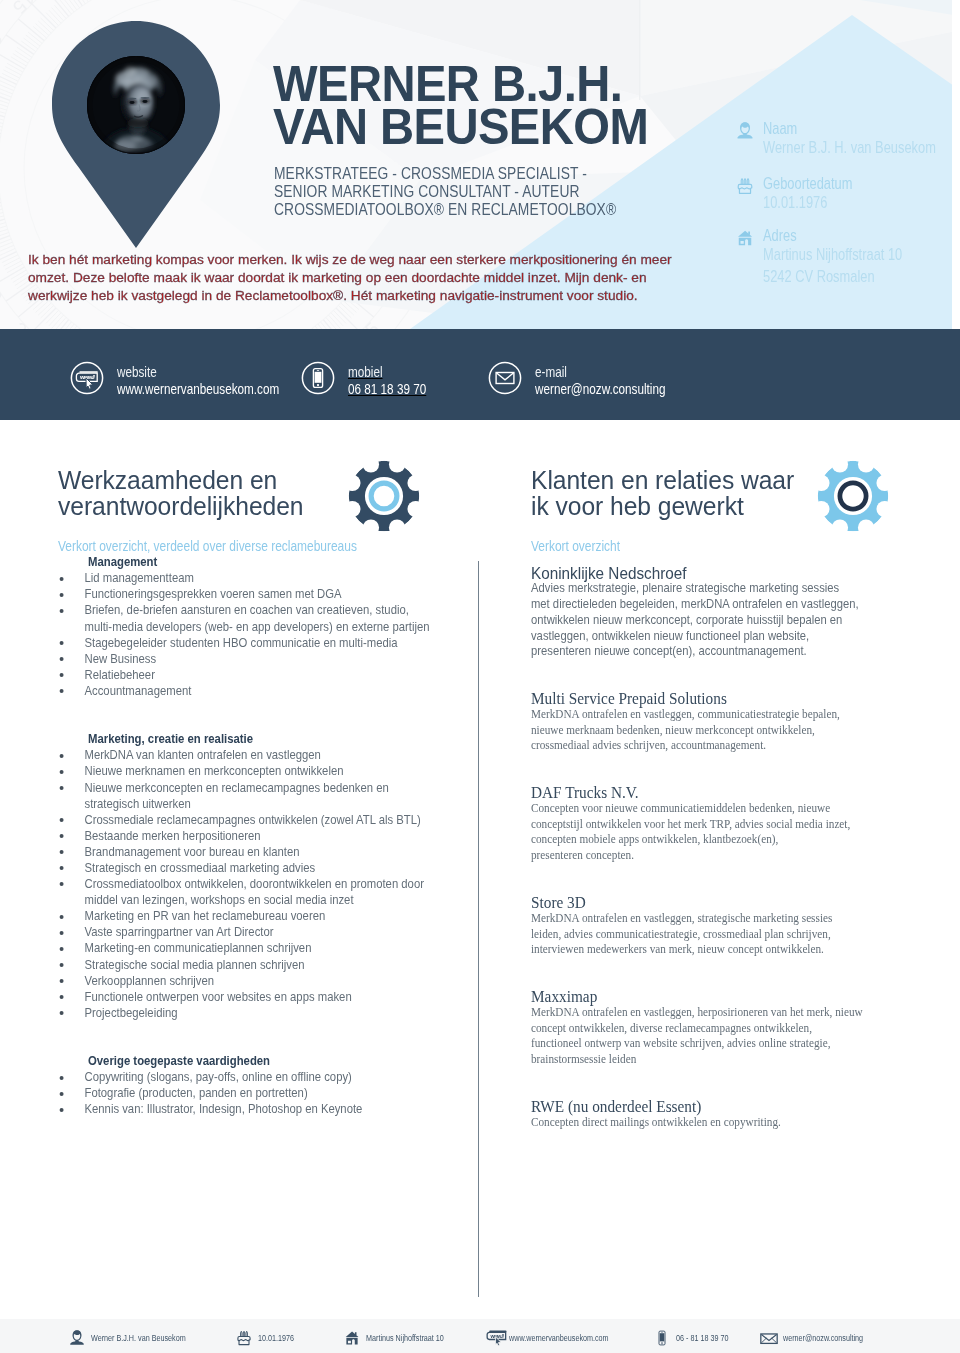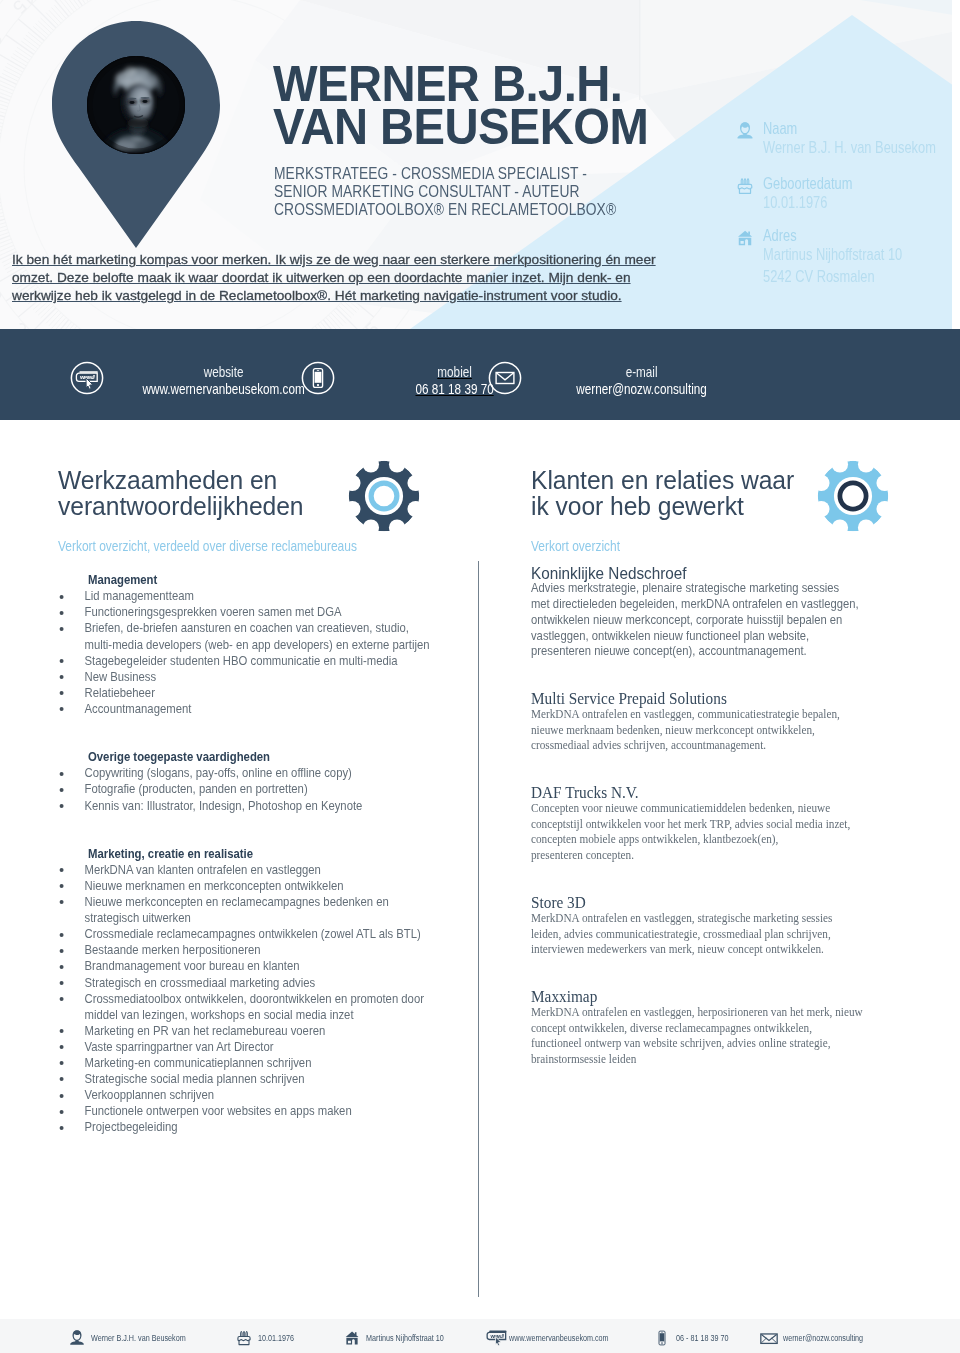--- a/index.html
+++ b/index.html
@@ -9,50 +9,50 @@
   .page{position:absolute;left:0;top:0;width:960px;height:1353px;overflow:hidden;}
 
   
   .hdr{position:absolute;left:0;top:0;width:952px;height:329px;overflow:hidden;background:#fbfbfb;}
   .hdr-bg{position:absolute;left:0;top:0;width:960px;height:329px;}
   .pin{position:absolute;left:52px;top:21px;width:168px;height:227px;}
   .name{position:absolute;left:273px;top:63px;font-size:50px;line-height:42.5px;font-weight:bold;
         color:#2f4458;letter-spacing:-0.6px;transform:scaleX(0.944);transform-origin:0 0;}
   .subtitle{position:absolute;left:274px;top:164px;font-size:17.3px;line-height:18px;color:#4d6073;
             letter-spacing:0.1px;transform:scaleX(0.8);transform-origin:0 0;white-space:nowrap;}
-  .intro{position:absolute;left:12px;top:251px;width:660px;font-size:13.7px;line-height:18.1px;color:#404040;text-decoration:underline;
+  .intro{position:absolute;left:28px;top:251px;width:660px;font-size:13.7px;line-height:18.1px;color:#b91c1c;
          -webkit-text-stroke:0.32px #3d5165;}
   .details{position:absolute;left:735px;top:0;width:240px;height:329px;}
   .drow{position:absolute;left:0;width:240px;}
   .drow .dicon{position:absolute;left:0;top:0;width:21px;height:21px;line-height:0;}
   .drow .dlabel,.drow .dval{transform:scaleX(0.81);transform-origin:0 0;width:296px;}
   .drow .dlabel{margin-left:28px;font-size:15.9px;color:#a8d7ee;line-height:16px;}
   .drow .dval{margin-left:28px;font-size:15.9px;color:#b6ddf0;line-height:21.5px;white-space:nowrap;}
   .drow .dval:first-of-type{margin-top:3px;}
 
   
-  .cbar{position:absolute;left:0;top:329px;width:960px;height:91px;background:#31485f;text-align:center;}
+  .cbar{position:absolute;left:0;top:329px;width:960px;height:91px;background:#31485f;}
   .citem{position:absolute;top:35px;height:40px;}
   .citem .cic{position:absolute;left:0;top:-3.5px;width:34px;height:34px;line-height:0;}
   .citem .clab,.citem .cval{margin-left:47px;transform:scaleX(0.82);transform-origin:0 0;width:260px;white-space:nowrap;}
   .citem .clab{font-size:14.3px;color:#eef2f5;line-height:16.5px;}
   .citem .cval{font-size:14.3px;color:#ffffff;line-height:16.5px;font-weight:normal;}
 
   
   .col-l{position:absolute;left:58px;top:467px;width:410px;}
   .col-r{position:absolute;left:531px;top:467px;width:400px;}
   .divider{position:absolute;left:478px;top:561px;width:1px;height:736px;background:#73818e;}
 
   .sect-title{font-size:25.8px;line-height:26.1px;color:#36495e;font-weight:normal;letter-spacing:-0.05px;
               transform:scaleX(0.955);transform-origin:0 0;width:440px;white-space:nowrap;}
   .sect-sub{margin-top:19px;font-size:14.8px;color:#8ecaea;letter-spacing:-0.02px;transform:scaleX(0.81);transform-origin:0 0;width:520px;white-space:nowrap;}
 
   .gear{position:absolute;}
 
-  .groups{margin-top:18px;}
+  .groups{}
   .grp+.grp{margin-top:32.2px;}
   .grp h4{margin:0 0 0 29.5px;font-size:12.6px;font-weight:bold;color:#2e4257;line-height:16.1px;
           transform:scaleX(0.9);transform-origin:0 0;width:420px;}
   .grp ul{margin:0;padding:0;list-style:none;}
   .ln{display:block;}
   .grp li{position:relative;font-size:12.6px;line-height:16.1px;color:#636e78;padding-left:29.5px;
           transform:scaleX(0.898);transform-origin:0 0;width:430px;}
   .grp li:before{content:"";position:absolute;left:2.3px;top:6.4px;width:4.0px;height:4.0px;
                  border-radius:50%;background:#454f59;transform:scaleX(1.113);}
 
@@ -561,21 +561,21 @@
     </div>
 
     <div class="subtitle">
       <div>MERKSTRATEEG  - CROSSMEDIA SPECIALIST  -</div>
       <div>SENIOR MARKETING CONSULTANT - AUTEUR</div>
       <div>CROSSMEDIATOOLBOX® EN RECLAMETOOLBOX®</div>
     </div>
 
     <div class="intro">
       <div>Ik ben hét marketing kompas voor merken. Ik wijs ze de weg naar een sterkere merkpositionering én meer</div>
-      <div>omzet. Deze belofte maak ik waar doordat ik uitwerken op een doordachte manier inzet. Mijn denk- en</div>
+      <div>omzet. Deze belofte maak ik waar doordat ik marketing op een doordachte middel inzet. Mijn denk- en</div>
       <div>werkwijze heb ik vastgelegd in de Reclametoolbox®. Hét marketing navigatie-instrument voor studio.</div>
     </div>
 
     <div class="details" id="details">
         <div class="drow" style="top: 121px;">
           <span class="dicon"><svg viewBox="0 0 24 24" width="20" height="20">
               <path fill="#8ecbe9" d="M12 1.5c-3.5 0-6.0 2.6-6.0 6.5 0 4.5 2.7 8.0 6.0 8.0s6.0-3.5 6.0-8.0c0-3.9-2.5-6.5-6.0-6.5zm0 1.6c2.6 0 4.5 1.9 4.5 4.9 0 3.7-2.0 6.4-4.5 6.4s-4.5-2.7-4.5-6.4c0-3.0 1.9-4.9 4.5-4.9z"></path>
               <path fill="#8ecbe9" d="M12 1.9c-3.1 0-5.1 2.1-5.1 5.6 0 1.1.1 2.0.4 2.8.15-1.9.6-2.9 1.3-3.7 1.2 1.1 2.3 1.5 3.2 1.5 1.5 0 2.9-.6 3.8-1.6.8.9 1.2 2.0 1.4 3.5.3-.8.4-1.6.4-2.6 0-3.4-2.2-5.5-5.4-5.5z"></path>
               <path fill="#8ecbe9" d="M12 15.2c-1.1 0-2.0.5-2.9 1.4-3.1.25-5.2 1.5-6.1 3.1-.4.7.1 1.4.9 1.4h16.2c.8 0 1.3-.7.9-1.4-.9-1.6-3.0-2.85-6.1-3.1-.9-.9-1.8-1.4-2.9-1.4z"></path>
             </svg></span>
@@ -663,28 +663,20 @@
             <li>Lid managementteam</li>
             <li>Functioneringsgesprekken voeren samen met DGA</li>
             <li>
               <span class="ln">Briefen, de-briefen aansturen en coachen van creatieven, studio,</span>
               <span class="ln">multi-media developers (web- en app developers) en externe partijen</span>
             </li>
             <li>Stagebegeleider studenten HBO communicatie en multi-media</li>
             <li>New Business</li>
             <li>Relatiebeheer</li>
             <li>Accountmanagement</li>
-          </ul>
-        </div>
-        <div class="grp">
-          <h4>Overige toegepaste vaardigheden</h4>
-          <ul>
-            <li>Copywriting (slogans, pay-offs, online en offline copy)</li>
-            <li>Fotografie (producten, panden en portretten)</li>
-            <li>Kennis van: Illustrator, Indesign, Photoshop en Keynote</li>
           </ul>
         </div>
         <div class="grp">
           <h4>Marketing, creatie en realisatie</h4>
           <ul>
             <li>MerkDNA van klanten ontrafelen en vastleggen</li>
             <li>Nieuwe merknamen en merkconcepten ontwikkelen</li>
             <li>
               <span class="ln">Nieuwe merkconcepten en reclamecampagnes bedenken en</span>
               <span class="ln">strategisch uitwerken</span>
@@ -699,20 +691,28 @@
             </li>
             <li>Marketing en PR van het reclamebureau voeren</li>
             <li>Vaste sparringpartner van Art Director</li>
             <li>Marketing-en communicatieplannen schrijven</li>
             <li>Strategische social media plannen schrijven</li>
             <li>Verkoopplannen schrijven</li>
             <li>Functionele ontwerpen voor websites en apps maken</li>
             <li>Projectbegeleiding</li>
           </ul>
         </div>
+        <div class="grp">
+          <h4>Overige toegepaste vaardigheden</h4>
+          <ul>
+            <li>Copywriting (slogans, pay-offs, online en offline copy)</li>
+            <li>Fotografie (producten, panden en portretten)</li>
+            <li>Kennis van: Illustrator, Indesign, Photoshop en Keynote</li>
+          </ul>
+        </div>
       </div>
   </div>
 
   <div class="col-r">
     <div class="sect-title">
       <div>Klanten en relaties waar</div>
       <div>ik voor heb gewerkt</div>
     </div>
     <div class="sect-sub">Verkort overzicht</div>
     <div id="clients" class="clients">
@@ -752,20 +752,24 @@
           </p>
         </div>
         <div class="client">
           <h4>Maxximap</h4>
           <p>
             <span class="ln">MerkDNA ontrafelen en vastleggen, herposirioneren van het merk, nieuw</span>
             <span class="ln">concept ontwikkelen, diverse reclamecampagnes ontwikkelen,</span>
             <span class="ln">functioneel ontwerp van website schrijven, advies online strategie,</span>
             <span class="ln">brainstormsessie leiden</span>
           </p>
+        </div>
+        <div class="client">
+          <h4>RWE (nu onderdeel Essent)</h4>
+          <p>Concepten direct mailings ontwikkelen en copywriting.</p>
         </div>
       </div>
   </div>
 
   <svg class="gear" id="gear1" style="left:348px;top:460px;" width="72" height="72" viewBox="0 0 100 100">
       <defs>
         <mask id="gmA">
           <rect x="0" y="0" width="100" height="100" fill="#000"></rect>
           <circle cx="50" cy="50" r="49" fill="#fff"></circle>
           <g fill="#000">

